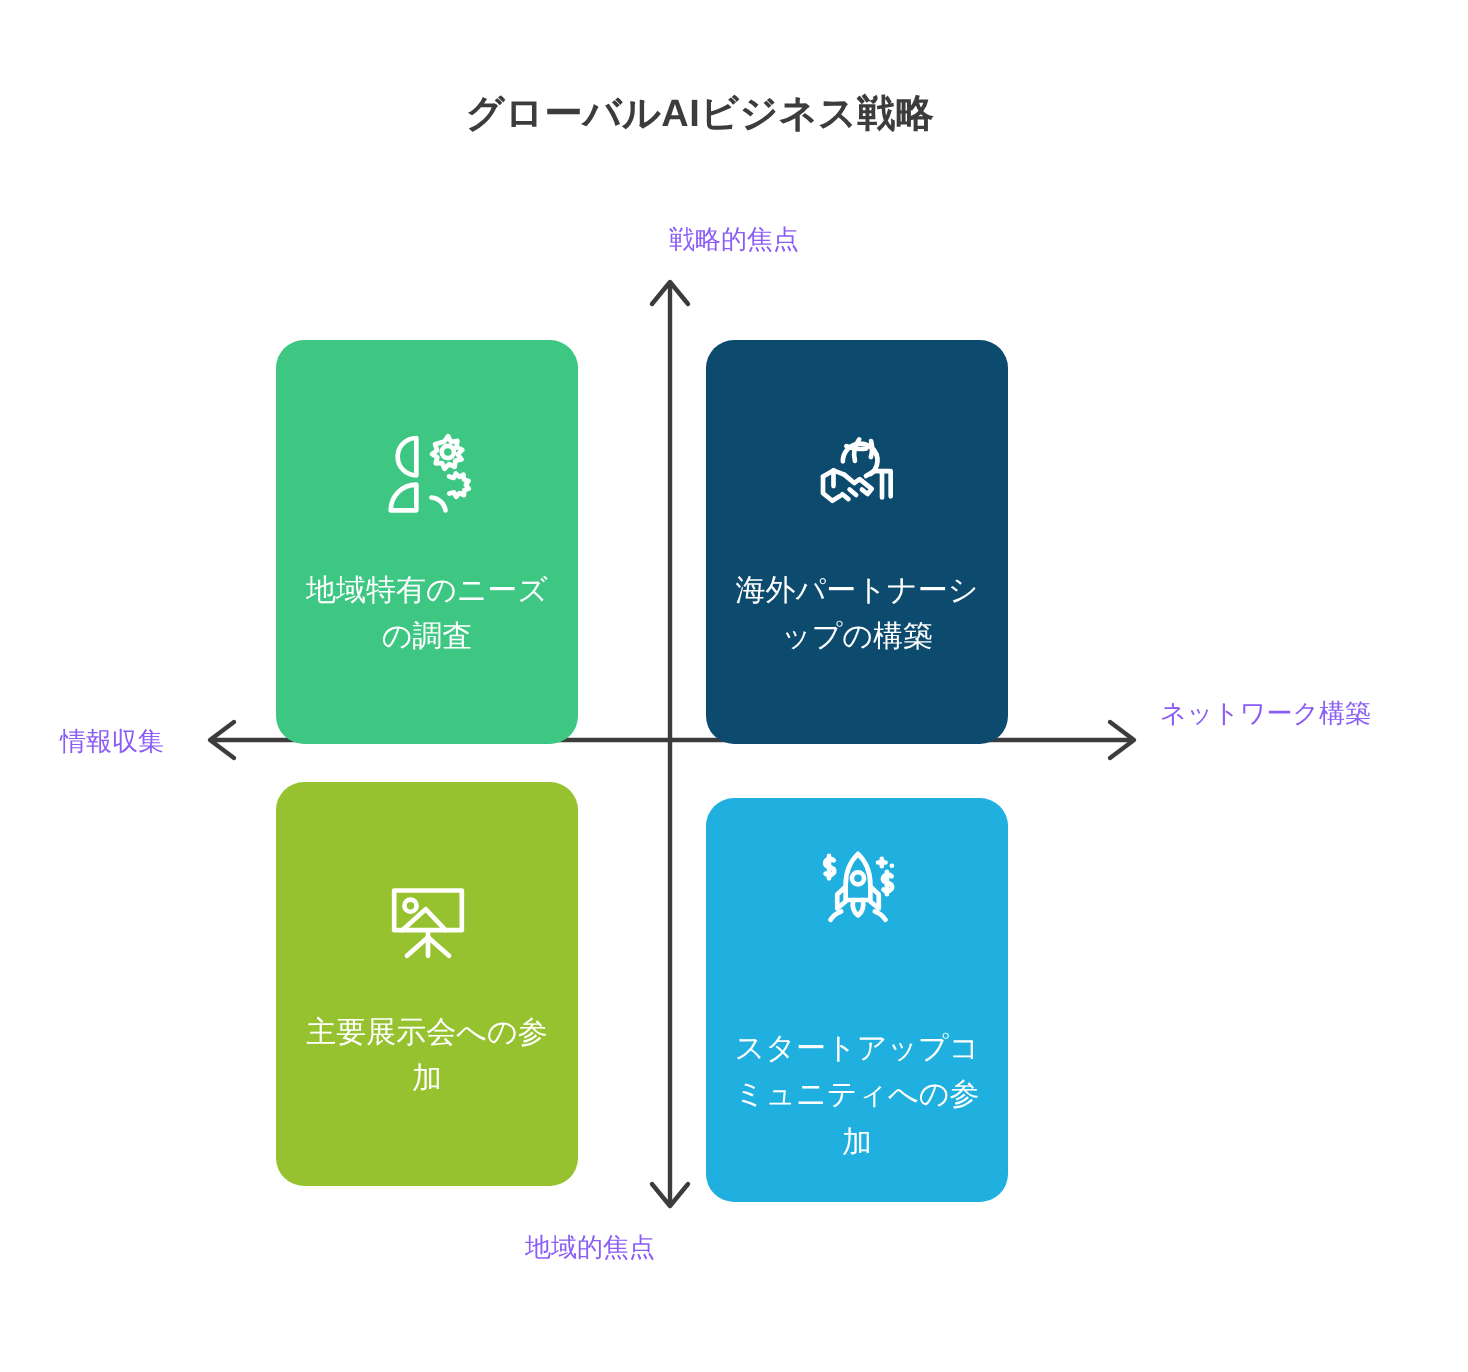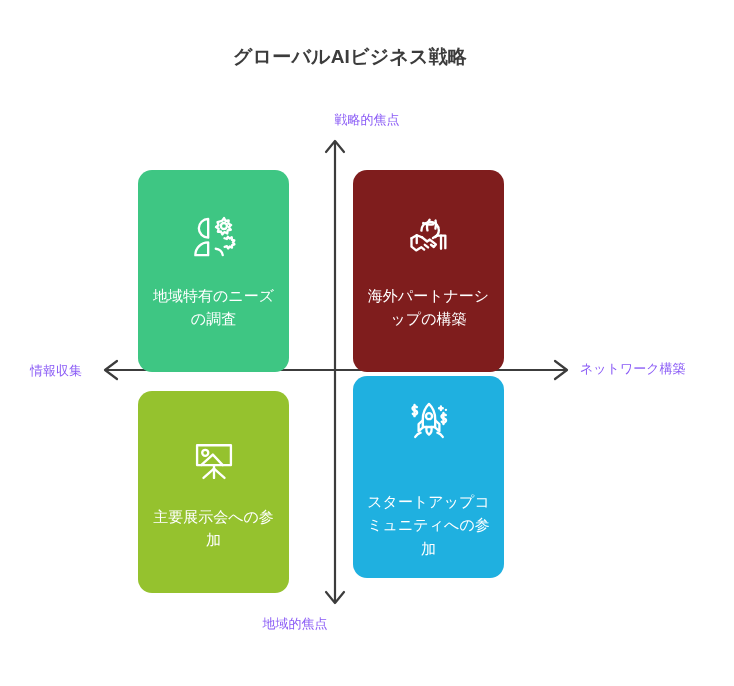--- a/index.html
+++ b/index.html
@@ -46,21 +46,21 @@
     top: 615px;
     width: 590px;
     text-align: center;
   }
   #axis-label-left {
     left: 30px;
     top: 362px;
   }
   #axis-label-right {
     left: 580px;
-    top: 360px;
+    top: 348px;
   }
 
   
   #axes-svg {
     position: absolute;
     left: 0;
     top: 0;
     width: 734px;
     height: 686px;
     pointer-events: none;
@@ -75,21 +75,21 @@
     display: flex;
     flex-direction: column;
     align-items: center;
     justify-content: center;
     box-sizing: border-box;
     padding: 0 14px;
   }
   #quadrant-top-left     { left: 138px; top: 170px; }
   #quadrant-top-right    { left: 353px; top: 170px; }
   #quadrant-bottom-left  { left: 138px; top: 391px; }
-  #quadrant-bottom-right { left: 353px; top: 376px; gap: 28px; }
+  #quadrant-bottom-right { left: 353px; top: 399px; gap: 28px; }
 
   .quadrant-icon {
     width: 56px;
     height: 56px;
     margin-bottom: 16px;
     display: block;
   }
   .quadrant-icon svg {
     width: 56px;
     height: 56px;
@@ -141,21 +141,21 @@
       <path d="M31 7.5l1.6-2.3 1.3 2.5 2.7-.5-.4 2.7 2.5 1.2-2 1.9 1.7 2.2-2.7.5-.3 2.7-2.4-1.2-1.9 2-1.1-2.5-2.7.2.7-2.6-2.3-1.4 2.2-1.6-.9-2.6z"></path>
       <circle cx="32.5" cy="12" r="2.6"></circle>
 
       <path d="M33 22.5l2 .6.9-1.9 1.5 1.5 1.8-1 .2 2.1 2 .6-1.2 1.7 1.3 1.6-2 .7-.1 2.1-1.9-.9-1.4 1.6-1-1.9-2 .5"></path>
       <path d="M25.5 31.5a6.5 6.5 0 0 1 6 5.5"></path>
     </svg>
   </span>
   <div class="quadrant-label">地域特有のニーズの調査</div>
 </div>
 
-<div class="quadrant-card" id="quadrant-top-right" style="background:#7f1d1d">
+<div class="quadrant-card" id="quadrant-top-right" style="background:#0c4a6e">
   <span class="quadrant-icon">
     <svg viewBox="0 0 48 48" fill="none" stroke="#ffffff" stroke-width="2" stroke-linecap="round" stroke-linejoin="round">
 
       <path d="M17.5 16a7.5 7.5 0 0 1 14.4-3"></path>
       <path d="M31.9 13a7.5 7.5 0 0 1-2.4 8.4"></path>
       <path d="M19 9.5c2.6 1.1 5.6 1.5 8.6 1"></path>
       <path d="M24.5 6.6c-2 2.6-2.6 6-1.8 9.2"></path>
       <path d="M29.6 7.3c.6 2.2.6 4.6-.1 6.9"></path>
 
       <path d="M9 22.5l4.5-2.6 4.6 1.8"></path>

